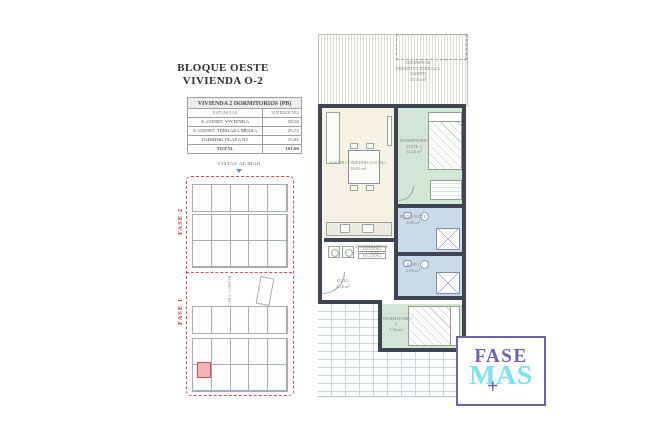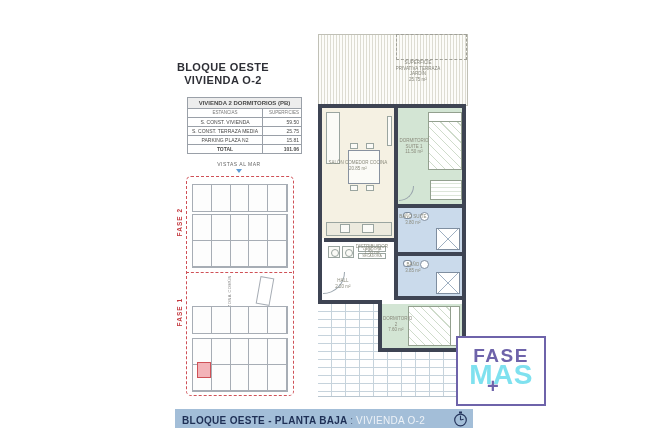--- a/index.html
+++ b/index.html
@@ -1,17 +1,17 @@
 <!DOCTYPE html>
 <html><head>
 <meta charset="utf-8">
 <style>
   html,body{margin:0;padding:0;background:#fff;}
   #page{position:relative;width:648px;height:439px;background:#ffffff;overflow:hidden;
-        font-family:Liberation Sans, sans-serif;}
+        font-family:Liberation Serif, serif;}
   .abs{position:absolute;}
 
   
   .title-block{left:157px;top:61px;width:132px;text-align:center;color:#2e2f36;}
   .title-line{font-size:11px;font-weight:bold;letter-spacing:.4px;line-height:13px;}
 
   
   .area-table{left:187px;top:97px;width:115px;border-collapse:collapse;color:#4a4a4a;}
   .area-table td{border:1px solid #9aa0a8;padding:1px 2px;font-size:5px;line-height:6px;}
   .area-table .t-title{font-size:6px;font-weight:bold;text-align:center;background:#ededed;padding:2px 0;}
@@ -280,29 +280,20 @@
     <div>DORMITORIO 2</div>
     <div>7.60 m²</div>
   </div>
 
   <div class="abs marker-icon"></div>
   <div class="abs marker-text">O-2</div>
 
   <div class="abs brick brick-left"></div>
   <div class="abs brick brick-bottom"></div>
 
-  <div class="abs banner">
-    <div class="banner-text"><span class="banner-bold">BLOQUE OESTE - PLANTA BAJA</span><span class="banner-sep"> : </span><span class="banner-light">VIVIENDA O-2</span></div>
-    <svg class="clock" width="15" height="16" viewBox="0 0 15 16">
-      <rect x="6" y="0.5" width="3" height="2" fill="#25355c"></rect>
-      <circle cx="7.5" cy="9" r="5.8" fill="none" stroke="#25355c" stroke-width="1.2"></circle>
-      <line x1="7.5" y1="9" x2="7.5" y2="4.6" stroke="#25355c" stroke-width="1.1"></line>
-      <line x1="7.5" y1="9" x2="10.6" y2="8.2" stroke="#25355c" stroke-width="1.1"></line>
-    </svg>
-  </div>
 
   <div class="abs logo">
     <div class="logo-top">FASE</div>
     <div class="logo-bottom">MAS</div>
     <div class="logo-plus">+</div>
   </div>
 
 </div>
 
 </body></html>

